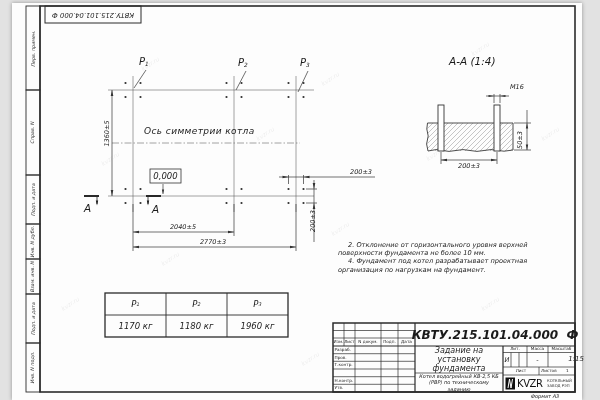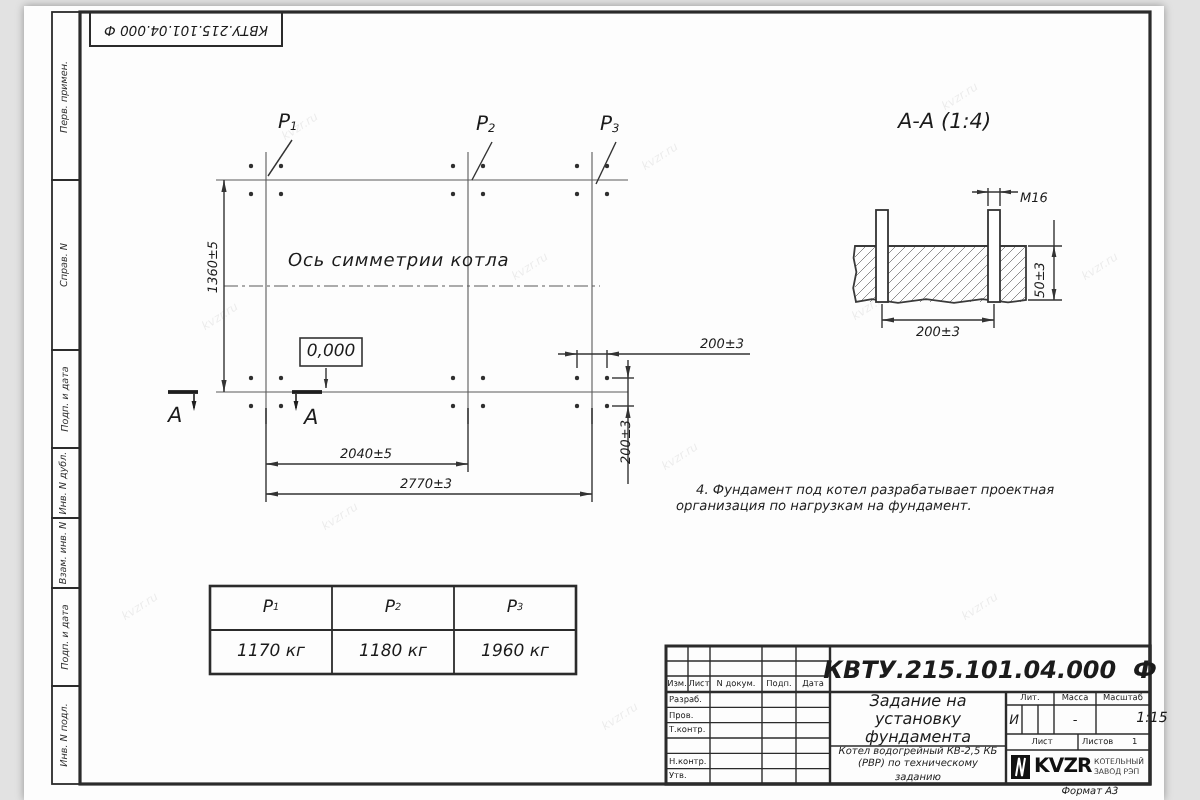--- a/index.html
+++ b/index.html
@@ -251,25 +251,26 @@
 <div class="lbl ctr" style="left:150px;top:169px;width:31px;height:14px;font-size:8.5px;">0,000</div>
 <div class="lbl dim rot90 ctr" style="left:92px;top:129px;width:30px;height:9px;">1360±5</div>
 <div class="lbl dim ctr" style="left:166px;top:223.5px;width:34px;height:8px;">2040±5</div>
 <div class="lbl dim ctr" style="left:196px;top:238.5px;width:34px;height:8px;">2770±3</div>
 <div class="lbl dim ctr" style="left:345px;top:168.5px;width:32px;height:8px;">200±3</div>
 <div class="lbl dim rot90 ctr" style="left:298px;top:217px;width:30px;height:8px;">200±3</div>
 <div class="lbl" style="left:84px;top:203px;font-size:10.5px;">A</div>
 <div class="lbl" style="left:152px;top:204px;font-size:10.5px;">A</div>
 
 <div class="lbl" style="left:449px;top:56px;font-size:10.5px;">A-A (1:4)</div>
-<div class="lbl dim" style="left:510px;top:96px;font-style:italic;">M16</div>
+<div class="lbl dim" style="left:510px;top:84px;font-style:italic;">M16</div>
 <div class="lbl dim rot90 ctr" style="left:505px;top:136px;width:30px;height:8px;">50±3</div>
 <div class="lbl dim ctr" style="left:453px;top:162.5px;width:32px;height:8px;">200±3</div>
 
 <div style="position:absolute;left:338px;top:241px;width:212px;">
+  <p class="note">2. Отклонение от горизонтального уровня верхней поверхности фундамента не более 10 мм.</p>
   <p class="note">4. Фундамент под котел разрабатывает проектная организация по нагрузкам на фундамент.</p>
 </div>
 
 <div class="lbl ctr" style="left:105px;top:293px;width:61px;height:22px;font-size:8.5px;">
     <span>P</span>
     <span class="sub">1</span>
   </div>
 <div class="lbl ctr" style="left:166px;top:293px;width:61px;height:22px;font-size:8.5px;">
     <span>P</span>
     <span class="sub">2</span>
@@ -301,18 +302,18 @@
 <div class="lbl tbl ctr" style="left:503px;top:346px;width:24px;height:6.5px;">Лит.</div>
 <div class="lbl tbl ctr" style="left:527px;top:346px;width:21px;height:6.5px;">Масса</div>
 <div class="lbl tbl ctr" style="left:548px;top:346px;width:27px;height:6.5px;">Масштаб</div>
 <div class="lbl ctr" style="left:503px;top:352.5px;width:8px;height:14.5px;font-size:6.5px;">И</div>
 <div class="lbl ctr" style="left:527px;top:352.5px;width:21px;height:14.5px;font-size:6.5px;">-</div>
 <div class="lbl ctr" style="left:568px;top:352.5px;width:16px;height:14.5px;font-size:7px;text-align:right;">1:15</div>
 <div class="lbl tbl ctr" style="left:503px;top:367px;width:36px;height:8px;">Лист</div>
 <div class="lbl tbl" style="left:541px;top:369px;">Листов</div>
 <div class="lbl tbl" style="left:566px;top:369px;">1</div>
 
-<div class="lbl" style="left:517px;top:378.5px;font-size:10px;font-weight:bold;font-style:normal;letter-spacing:-.4px;color:#111;">KVZR</div>
+<div class="lbl" style="left:517px;top:378.5px;font-size:10px;font-weight:normal;font-style:normal;letter-spacing:-.4px;color:#111;">KVZR</div>
 <div style="position:absolute;left:547px;top:379px;font-size:3.8px;line-height:4.6px;color:#333;">
   <div>КОТЕЛЬНЫЙ</div>
   <div>ЗАВОД РЭП</div>
 </div>
 <div class="lbl ctr" style="left:510px;top:392.5px;width:70px;height:7px;font-size:5px;">Формат А3</div>
 
 </body></html>

